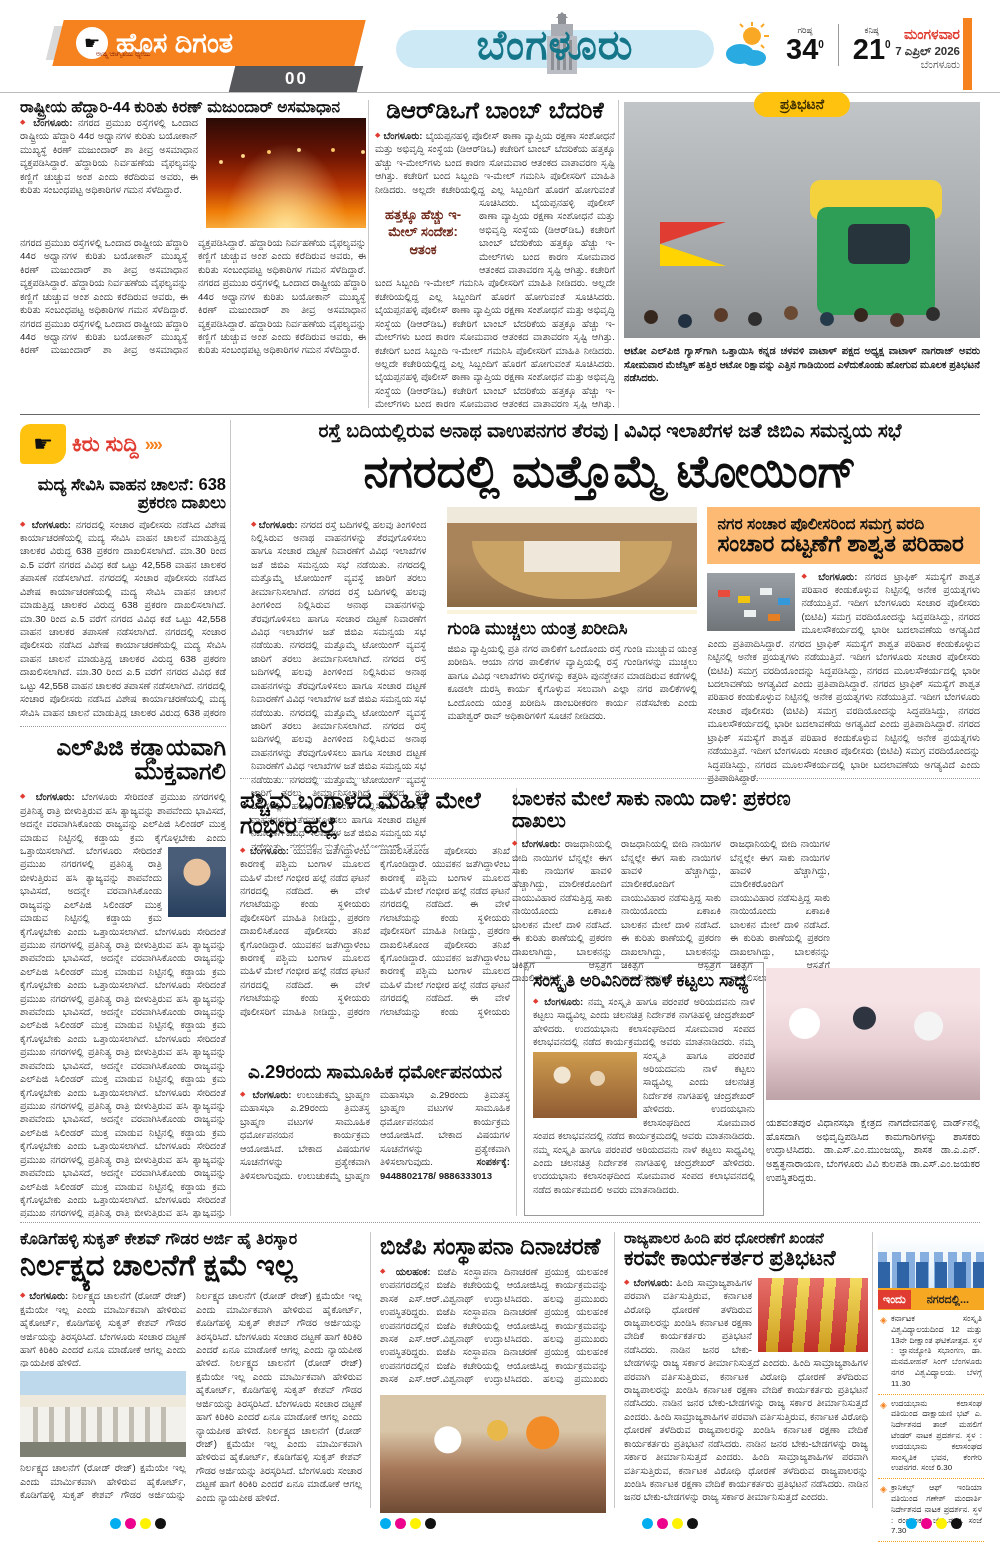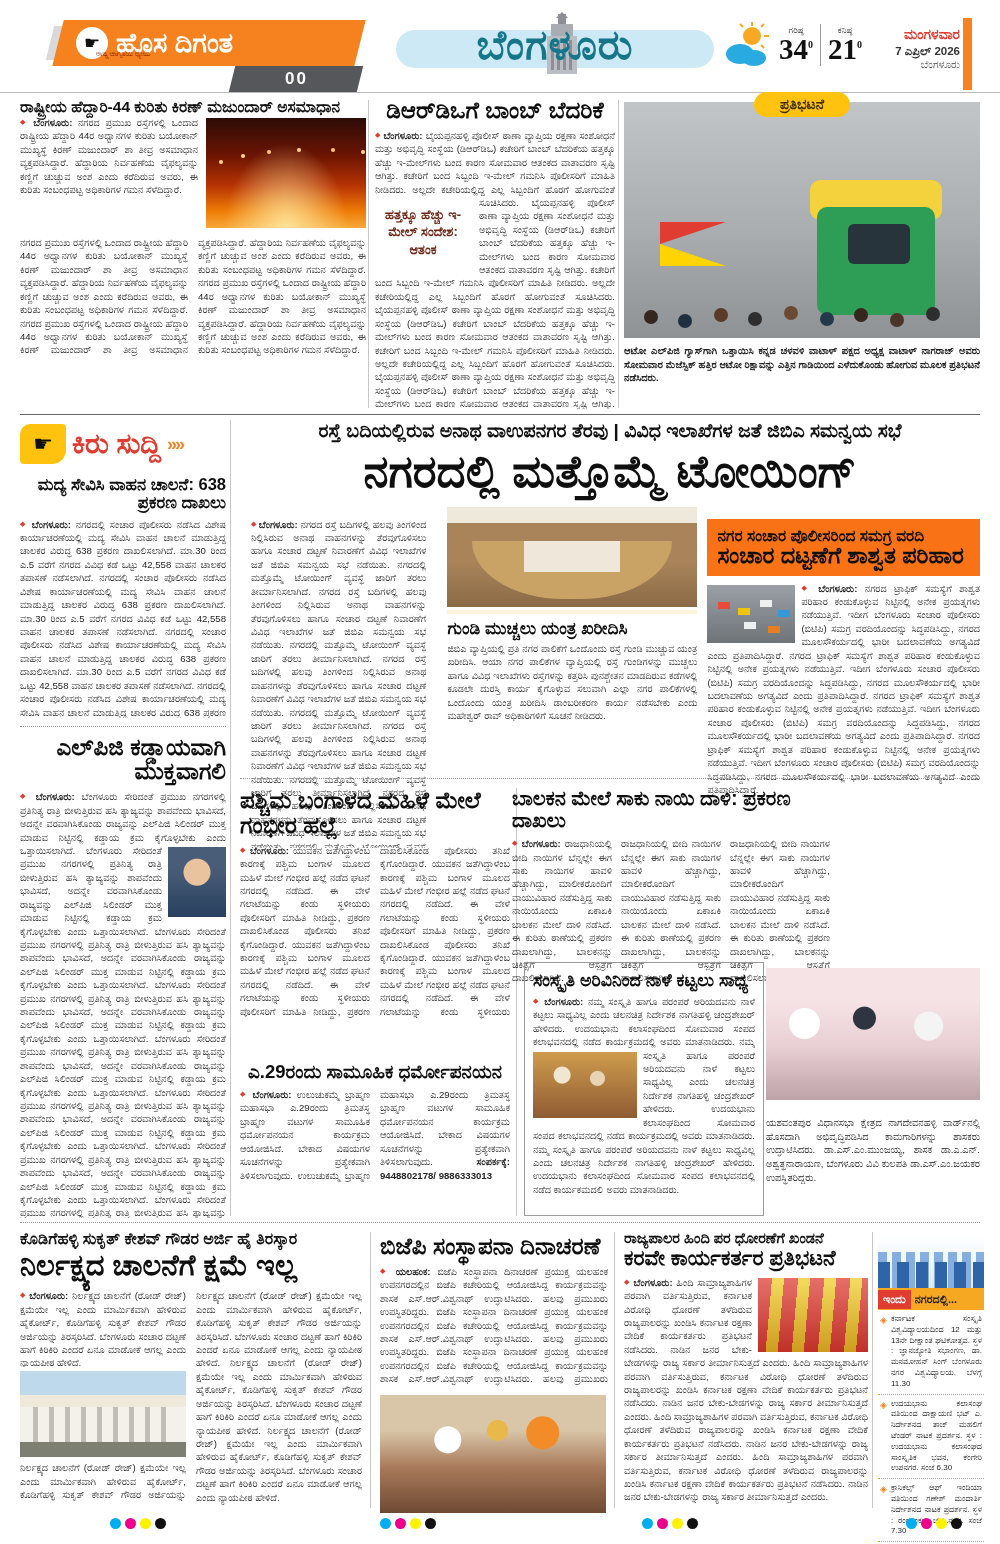--- a/index.html
+++ b/index.html
@@ -18,21 +18,21 @@
           color:#111;font-size:18px;font-weight:bold;}
   .logo-title{color:#fff;font-size:27px;font-weight:800;line-height:1;}
   .logo-tag{position:absolute;left:96px;top:50px;transform:skewX(14deg);font-size:7px;color:#7a1400;}
   .gray-tab{position:absolute;left:232px;top:66px;width:128px;height:26px;background:#56575b;transform:skewX(-14deg);
             display:flex;align-items:center;justify-content:center;}
   .gray-tab span{transform:skewX(14deg);color:#fff;font-size:17px;font-weight:bold;letter-spacing:2px;}
   .city-band{position:absolute;left:396px;top:30px;width:318px;height:38px;background:#cde9f5;border-radius:19px;}
   .city-title{position:absolute;left:396px;top:22px;width:318px;text-align:center;font-size:41px;font-weight:800;
               color:#15768a;letter-spacing:1px;}
   .tower{position:absolute;left:545px;top:12px;z-index:0;}
-  .weather{position:absolute;left:722px;top:22px;display:flex;align-items:center;gap:7px;font-family:Liberation Serif, serif;}
+  .weather{position:absolute;left:722px;top:22px;display:flex;align-items:center;gap:14px;}
   .temp-col{text-align:center;line-height:1;}
   .temp-col .lbl{font-size:8.5px;color:#333;}
   .temp-col .t{font-size:29px;font-weight:800;color:#111;}
   .temp-col sup{font-size:10px;font-weight:700;}
   .wdiv{width:1px;height:42px;background:#9a9a9a;}
   .date-block{position:absolute;left:872px;top:26px;width:88px;text-align:right;line-height:1.25;}
   .date-day{color:#e03c31;font-weight:800;font-size:14px;}
   .date-full{font-size:11.5px;font-weight:700;color:#333;}
   .date-city{font-size:10.5px;color:#555;}
   .orange-bar{position:absolute;left:963px;top:18px;width:9px;height:72px;background:#f5821f;}
@@ -85,39 +85,39 @@
     radial-gradient(circle at 30% 38%,#fff 13px,transparent 14px),
     radial-gradient(circle at 52% 30%,#e8b84b 10px,transparent 11px),
     linear-gradient(180deg,#d9c6a8 0 30%,#a8795a 62%,#6e4a33 100%);}
   .ph-karave{background:repeating-linear-gradient(95deg,rgba(227,6,19,.5) 0 14px,rgba(255,221,0,.5) 14px 26px),
     linear-gradient(180deg,#e9dbc0,#9c5a3c);}
 
   
   .badge{display:flex;align-items:center;gap:6px;}
   .badge-ico{width:46px;height:40px;background:#ffc20e;border-radius:10px 4px 14px 4px;display:flex;
              align-items:center;justify-content:center;font-size:22px;color:#111;}
-  .badge-txt{font-size:28px;font-weight:800;color:#e03c31;}
+  .badge-txt{font-size:21px;font-weight:800;color:#e03c31;}
   .chev{color:#f5821f;font-weight:800;font-size:18px;letter-spacing:-2px;}
 
   
   .pill{position:absolute;left:50%;transform:translateX(-50%);top:-10px;background:#ffc20e;color:#3a2c00;
         font-weight:800;font-size:14px;padding:4px 26px;border-radius:15px;z-index:3;}
-  .cream{background:#f97316;padding:9px 10px 7px;margin-top:12px;}
+  .cream{background:#fdba74;padding:9px 10px 7px;}
   .cbox{border:1px solid #999;padding:8px;}
 
   
   .today{position:absolute;left:878px;top:1236px;width:106px;height:274px;}
   .sky{position:relative;height:52px;background:linear-gradient(#ffffff,#dcebf7);overflow:hidden;}
   .bld1{position:absolute;bottom:0;left:0;right:0;height:36px;
         background:repeating-linear-gradient(90deg,#86aede 0 9px,rgba(0,0,0,0) 9px 14px);}
   .bld2{position:absolute;bottom:0;left:0;right:0;height:26px;
         background:repeating-linear-gradient(90deg,#2f64a7 0 12px,rgba(0,0,0,0) 12px 19px);}
   .today-head{display:flex;align-items:center;height:22px;background:#f7a823;}
   .chip{background:#e03c31;color:#fff;font-weight:800;font-size:11px;padding:3px 5px;}
-  .today-rest{font-weight:800;font-size:11px;color:#222;padding-left:4px;}
+  .today-rest{font-weight:800;font-size:11px;color:#222;padding-left:16px;}
   .titem{display:flex;gap:4px;font-size:8px;line-height:1.35;color:#222;text-align:justify;
          padding:4px 2px;border-bottom:1px dotted #f5a21f;}
   .titem .bl{color:#f5821f;font-size:9px;}
   .dots{position:absolute;display:flex;gap:4px;}
   .dots span{width:11px;height:11px;border-radius:50%;display:inline-block;}
 </style>
 </head>
 <body>
 
 <div class="page">

